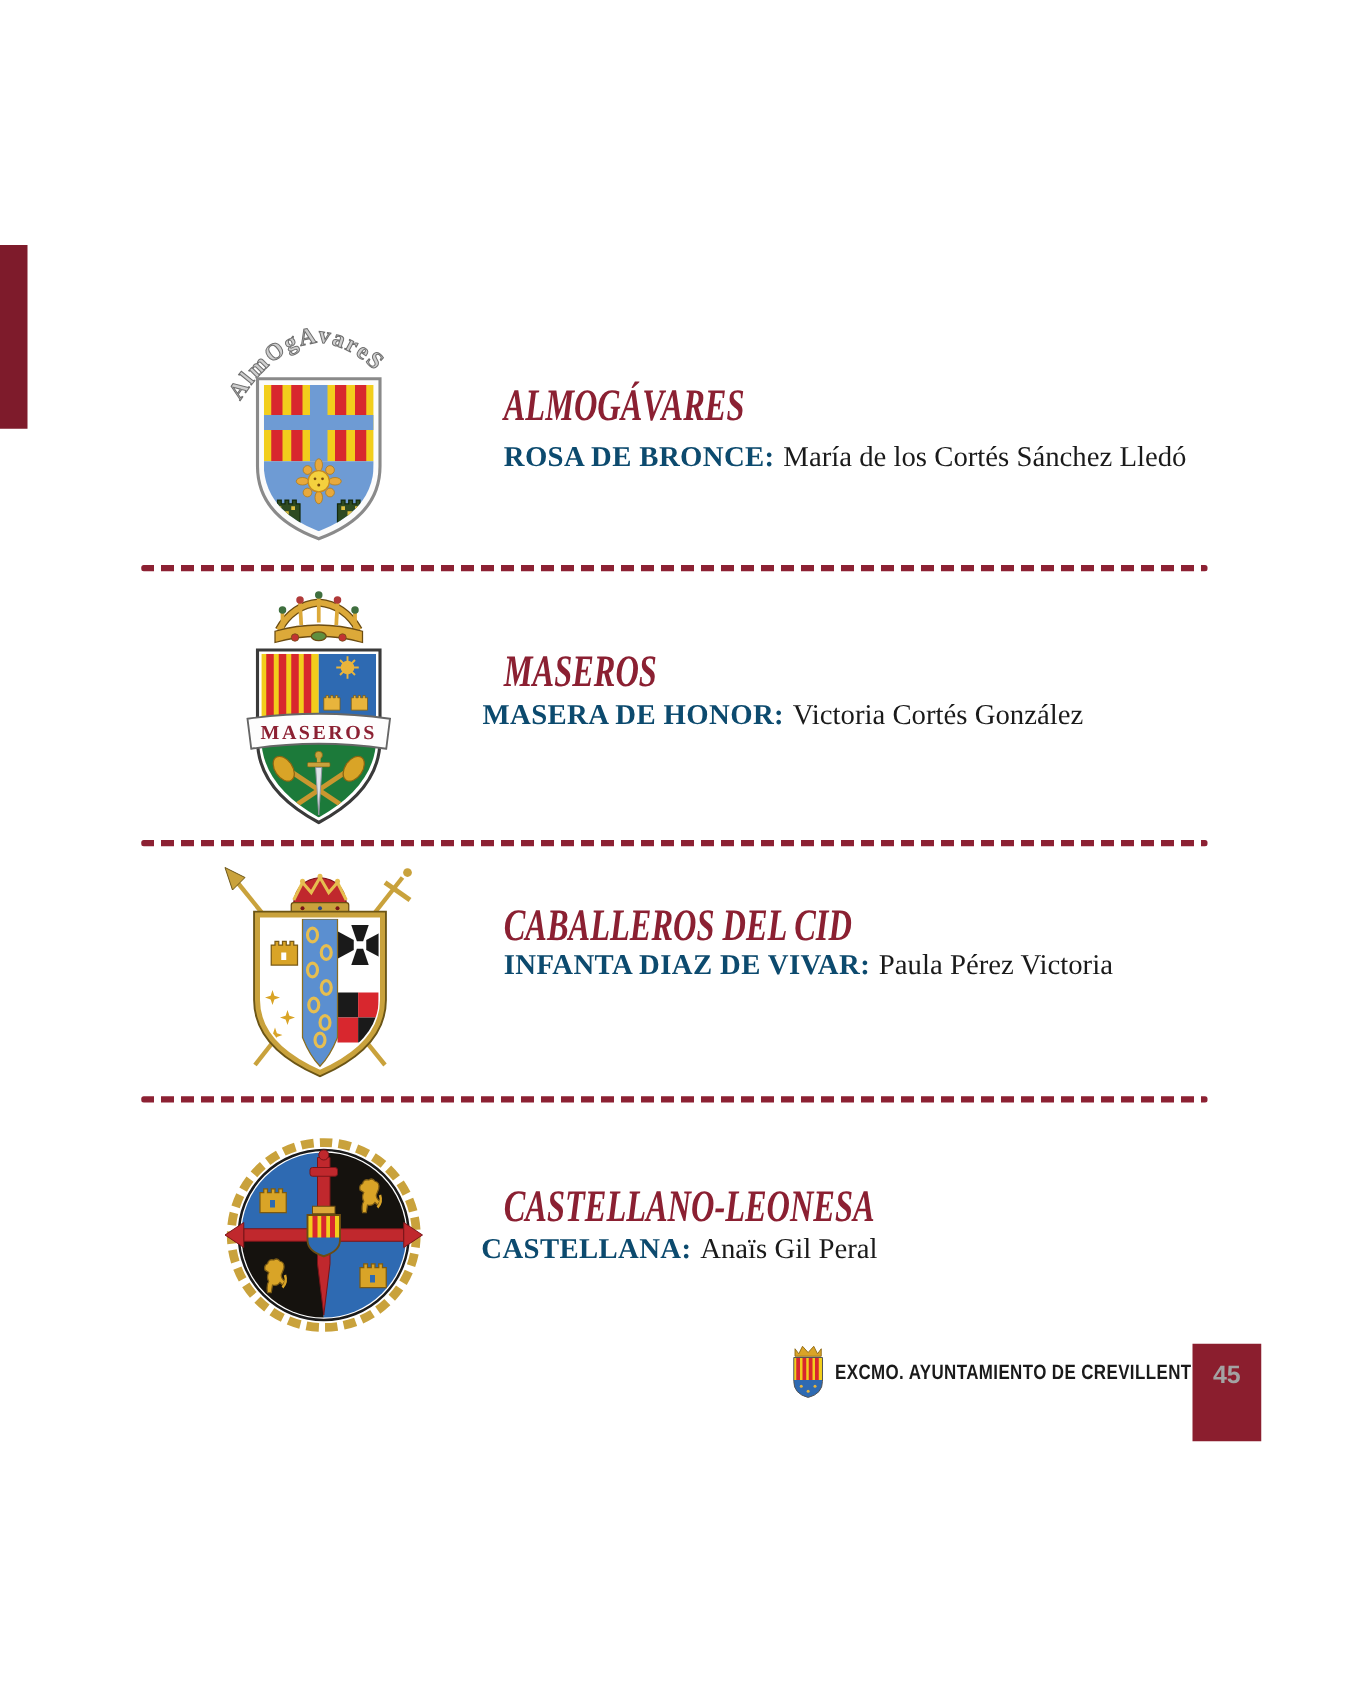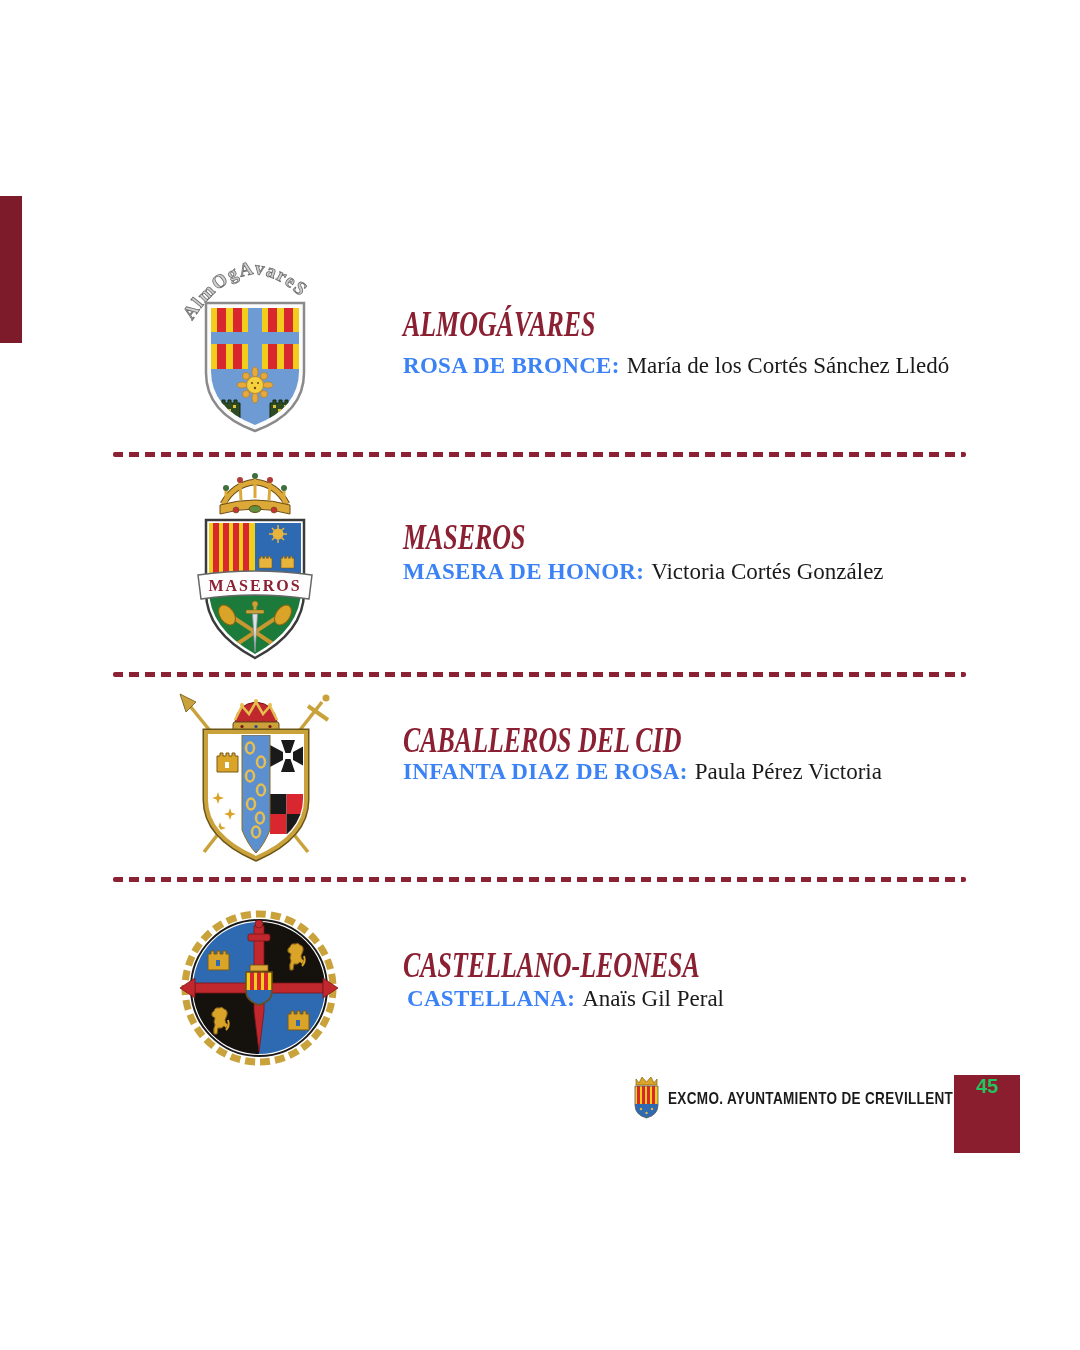--- a/index.html
+++ b/index.html
@@ -8,34 +8,34 @@
     font-family:"Liberation Serif", serif;overflow:hidden;
   }
   .abs{position:absolute;}
   .leftbar{left:0;top:196px;width:22px;height:147px;background:#7E1B2B;}
   .title{
     margin:0;color:#8B2032;
     font:italic 700 36px "Liberation Serif", serif;
     transform:scaleX(.72);transform-origin:left top;white-space:nowrap;
   }
   .sub{margin:0;font-size:23px;color:#1a1a1a;white-space:nowrap;}
-  .sub b{font-weight:700;margin-right:7px;letter-spacing:.3px;color:#3b82f6;}
+  .sub b{font-weight:700;margin-right:7px;letter-spacing:.3px;color:#0c4a6e;}
   .divider{
     left:113px;width:853px;height:5px;border-radius:2px;
     background:repeating-linear-gradient(90deg,#8C2133 0 10px,transparent 10px 16px);
   }
   .footer-label{
     font:700 16.5px "Liberation Sans", sans-serif;color:#1a1a1a;
     transform:scaleX(.82);transform-origin:left center;
     white-space:nowrap;letter-spacing:.4px;
   }
   .pagebox{
-    left:954px;top:1075px;width:66px;height:78px;background:#8B1E2E;
-    color:#22c55e;font:700 20px "Liberation Sans", sans-serif;
-    text-align:center;box-sizing:border-box;
+    left:954px;top:1075px;width:55px;height:78px;background:#8B1E2E;
+    color:#a3a3a3;font:700 20px "Liberation Sans", sans-serif;
+    text-align:center;padding-top:14px;box-sizing:border-box;
   }
   svg text{font-family:"Liberation Serif", serif;}
 </style>
 </head>
 <body>
 
 <div>
 
   <div class="abs leftbar"></div>
 
@@ -160,21 +160,21 @@
           <rect x="67.5" y="138" width="3" height="5" fill="#C9A23C"></rect>
           <rect x="60" y="142" width="18" height="3.5" rx="1" fill="#C9A23C" stroke="#8a6511" stroke-width="0.5"></rect>
           <polygon points="66.5,146 71.5,146 69,184" fill="#DCE1E6" stroke="#9096a0" stroke-width="0.8"></polygon>
         </g>
       </g>
       <path d="M12,107 Q69,99 126,107 L123,131 Q69,123 15,131 Z" fill="#fdfdfd" stroke="#666" stroke-width="1.5"></path>
       <text x="69" y="123" text-anchor="middle" font-size="16" font-weight="700" letter-spacing="2" fill="#8C2133">MASEROS</text>
     </svg>
   </div>
   <h2 class="abs title" style="left:403px;top:516px;">MASEROS</h2>
-  <p class="abs sub" style="left:403px;top:559px;"><b>MASERA DE HONOR:</b><span>Victoria Cortés González</span></p>
+  <p class="abs sub" style="left:386px;top:559px;"><b>MASERA DE HONOR:</b><span>Victoria Cortés González</span></p>
 
   <div class="abs divider" style="top:672px;"></div>
 
   <div class="abs" style="left:176px;top:690px;width:160px;height:180px;">
     <svg width="160" height="180" viewBox="0 0 160 180" xmlns="http://www.w3.org/2000/svg">
       <defs>
           <clipPath id="clip3">
             <path d="M33,45 H127 V109 Q127,143 80,164 Q33,143 33,109 Z"></path>
           </clipPath>
         </defs>
@@ -227,21 +227,21 @@
           <ellipse cx="74" cy="86" rx="4" ry="5.5"></ellipse>
             <ellipse cx="85" cy="100" rx="4" ry="5.5"></ellipse>
           <ellipse cx="75" cy="114" rx="4" ry="5.5"></ellipse>
             <ellipse cx="84" cy="128" rx="4" ry="5.5"></ellipse>
           <ellipse cx="80" cy="142" rx="4" ry="5.5"></ellipse>
         </g>
       </g>
     </svg>
   </div>
   <h2 class="abs title" style="left:403px;top:719px;">CABALLEROS DEL CID</h2>
-  <p class="abs sub" style="left:403px;top:759px;"><b>INFANTA DIAZ DE ROSA:</b><span>Paula Pérez Victoria</span></p>
+  <p class="abs sub" style="left:403px;top:759px;"><b>INFANTA DIAZ DE VIVAR:</b><span>Paula Pérez Victoria</span></p>
 
   <div class="abs divider" style="top:877px;"></div>
 
   <div class="abs" style="left:170px;top:906px;width:178px;height:164px;">
     <svg width="178" height="164" viewBox="0 0 178 164" xmlns="http://www.w3.org/2000/svg">
       <defs>
           <clipPath id="clipCtr">
             <path d="M76,66 H102 V86 Q102,95 89,99 Q76,95 76,86 Z"></path>
           </clipPath>
         </defs>
@@ -282,21 +282,21 @@
           <rect x="80" y="66" width="4" height="20" fill="#D8272E"></rect>
           <rect x="87" y="66" width="4" height="20" fill="#D8272E"></rect>
           <rect x="94" y="66" width="4" height="20" fill="#D8272E"></rect>
           <rect x="76" y="84" width="26" height="16" fill="#2E6AB2"></rect>
         </g>
         <path d="M76,66 H102 V86 Q102,95 89,99 Q76,95 76,86 Z" fill="none" stroke="#6b4c12" stroke-width="1.5"></path>
       </g>
     </svg>
   </div>
   <h2 class="abs title" style="left:403px;top:944px;">CASTELLANO-LEONESA</h2>
-  <p class="abs sub" style="left:407px;top:986px;text-align:right;"><b>CASTELLANA:</b><span>Anaïs Gil Peral</span></p>
+  <p class="abs sub" style="left:385px;top:986px;text-align:right;"><b>CASTELLANA:</b><span>Anaïs Gil Peral</span></p>
 
   <div class="abs" style="left:632px;top:1076px;width:29px;height:43px;">
     <svg width="29" height="43" viewBox="0 0 29 43" xmlns="http://www.w3.org/2000/svg">
       <defs>
           <clipPath id="clipF">
             <path d="M3,10 H26 V29 Q26,39 14.5,42 Q3,39 3,29 Z"></path>
           </clipPath>
         </defs>
       <path d="M4,9 L4,3 L7,7 L10,1 L14.5,6 L19,1 L22,7 L25,3 L25,9 Z" fill="#D9A427" stroke="#8a6511" stroke-width="0.7"></path>
       <g clip-path="url(#clipF)">

